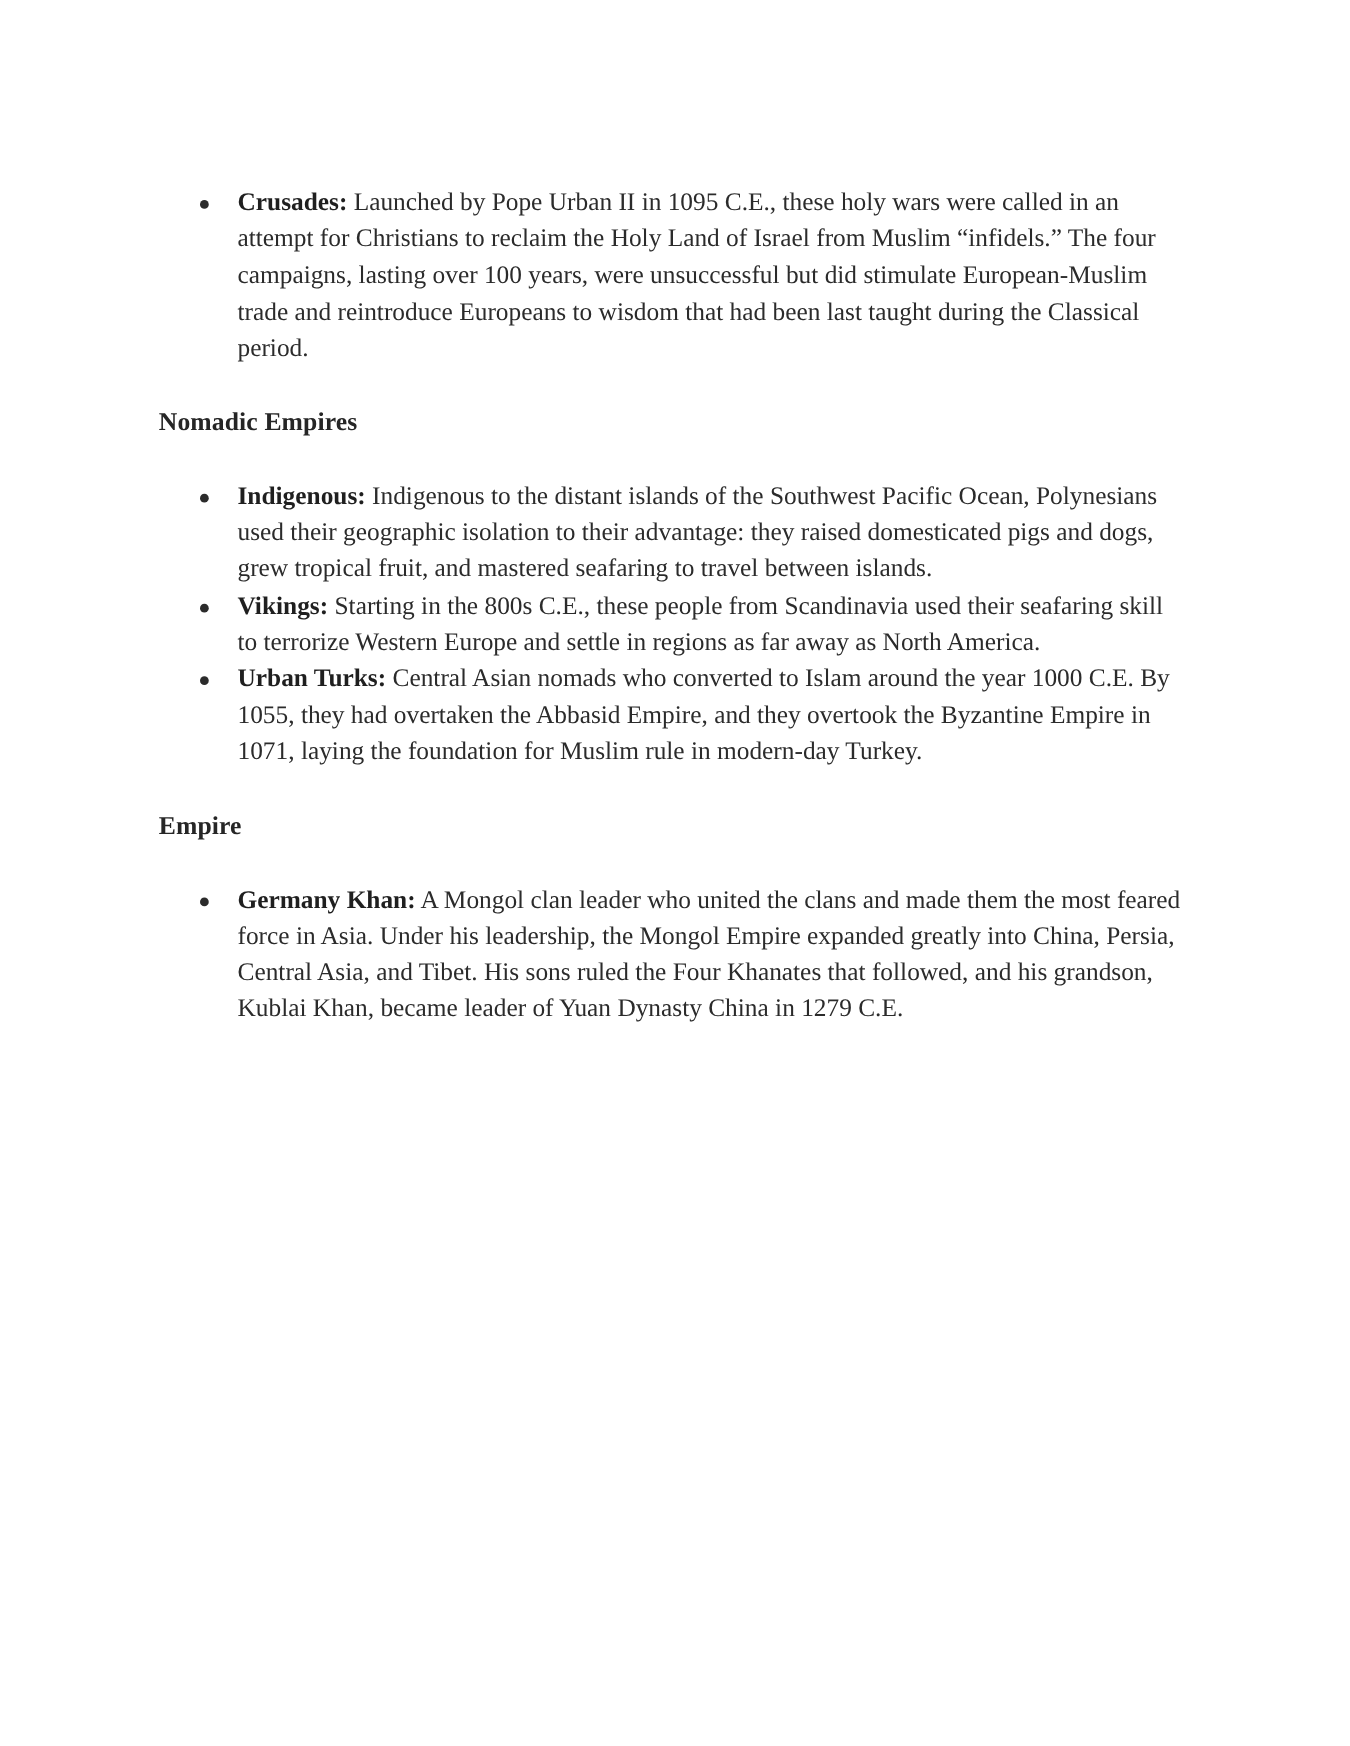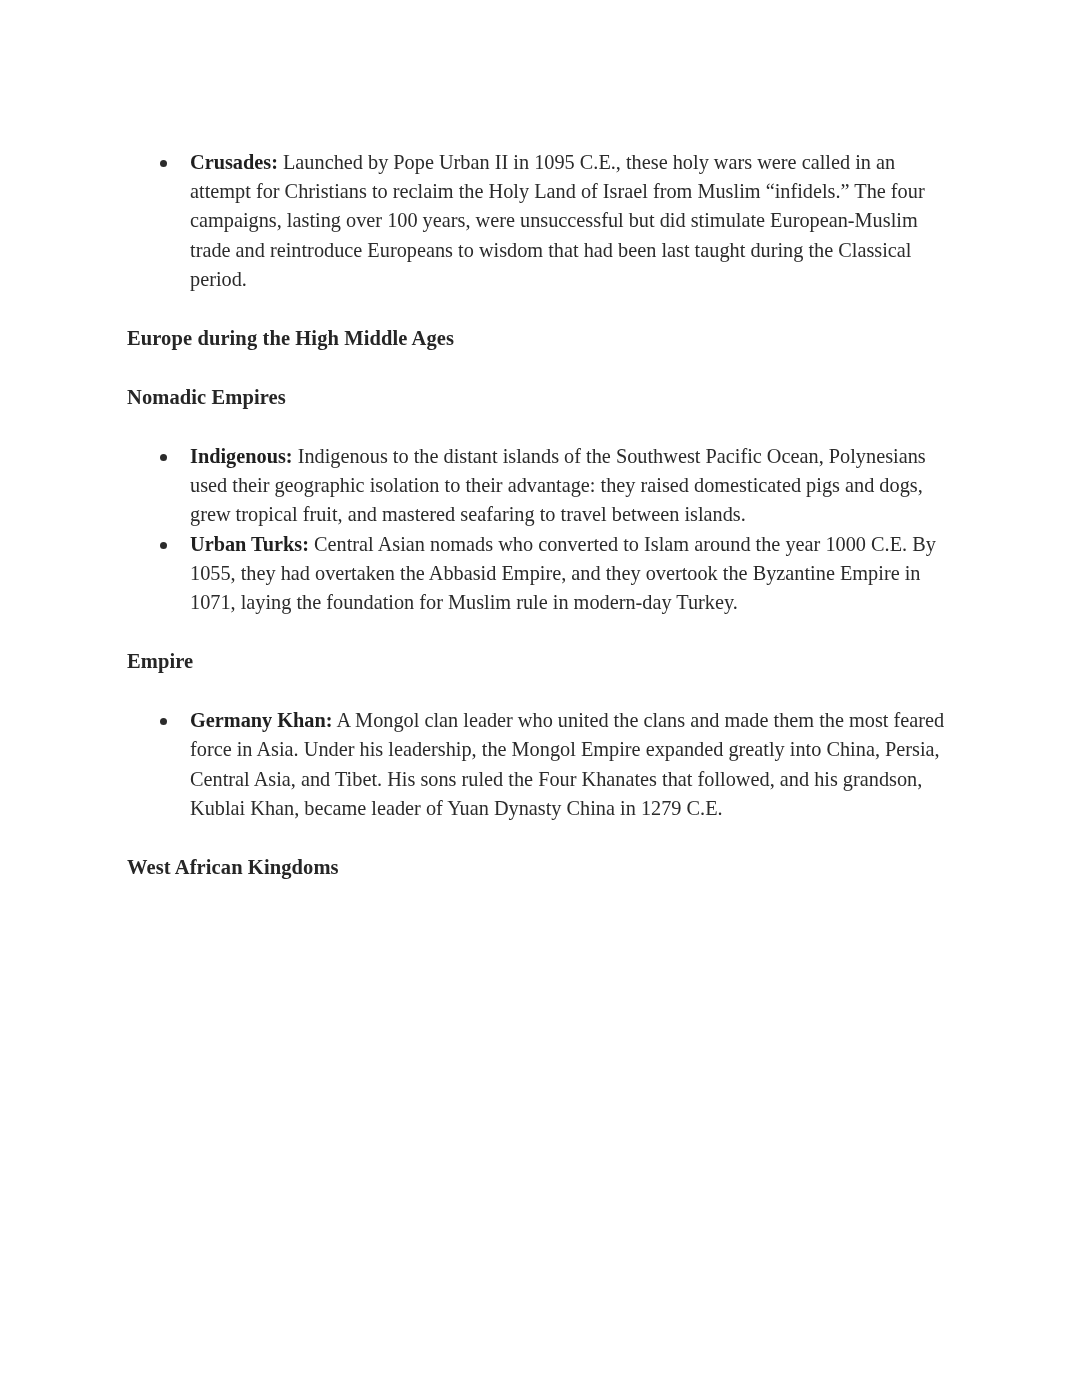--- a/index.html
+++ b/index.html
@@ -76,38 +76,35 @@
 <div class="page">
   <div class="content">
 
     <div class="block">
       <ul class="term-list">
         <li><span class="term">Crusades:</span><span class="def"> Launched by Pope Urban II in 1095 C.E., these holy wars were called in an attempt for Christians to reclaim the Holy Land of Israel from Muslim “infidels.” The four campaigns, lasting over 100 years, were unsuccessful but did stimulate European-Muslim trade and reintroduce Europeans to wisdom that had been last taught during the Classical period.</span></li>
       </ul>
     </div>
 
     <div class="block">
-      <h2 class="section-heading">Europe during the High Middle Ages</h2>
       <ul class="term-list">
       </ul>
     </div>
 
     <div class="block">
       <h2 class="section-heading">Nomadic Empires</h2>
       <ul class="term-list">
         <li><span class="term">Indigenous:</span><span class="def"> Indigenous to the distant islands of the Southwest Pacific Ocean, Polynesians used their geographic isolation to their advantage: they raised domesticated pigs and dogs, grew tropical fruit, and mastered seafaring to travel between islands.</span></li>
+        <li><span class="term">Vikings:</span><span class="def"> Starting in the 800s C.E., these people from Scandinavia used their seafaring skill to terrorize Western Europe and settle in regions as far away as North America.</span></li>
         <li><span class="term">Urban Turks:</span><span class="def"> Central Asian nomads who converted to Islam around the year 1000 C.E. By 1055, they had overtaken the Abbasid Empire, and they overtook the Byzantine Empire in 1071, laying the foundation for Muslim rule in modern-day Turkey.</span></li>
       </ul>
     </div>
 
     <div class="block">
       <h2 class="section-heading">Empire</h2>
       <ul class="term-list">
         <li><span class="term">Germany Khan:</span><span class="def"> A Mongol clan leader who united the clans and made them the most feared force in Asia. Under his leadership, the Mongol Empire expanded greatly into China, Persia, Central Asia, and Tibet. His sons ruled the Four Khanates that followed, and his grandson, Kublai Khan, became leader of Yuan Dynasty China in 1279 C.E.</span></li>
       </ul>
     </div>
 
-    <div class="block">
-      <h2 class="section-heading">West African Kingdoms</h2>
-    </div>
 
   </div>
 </div>
 
 </body></html>

